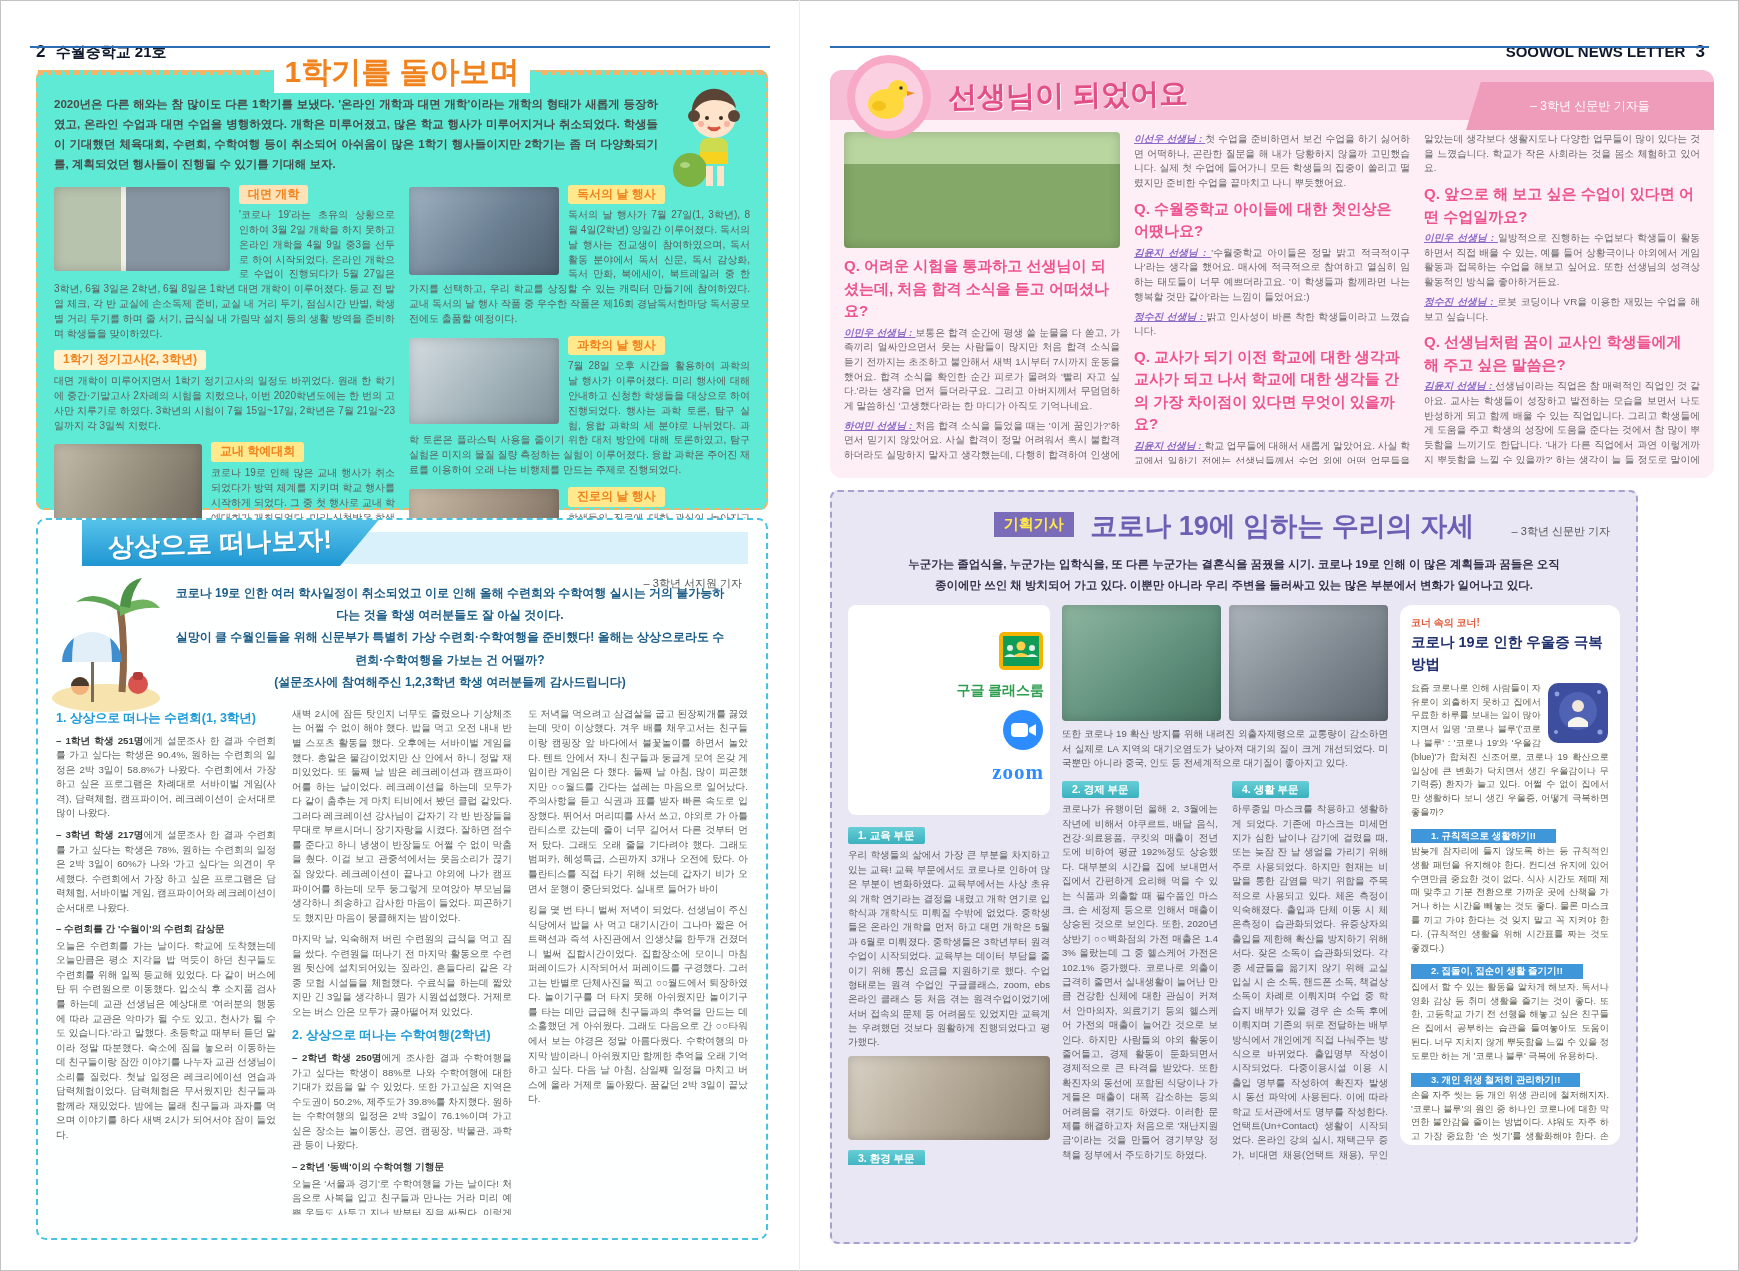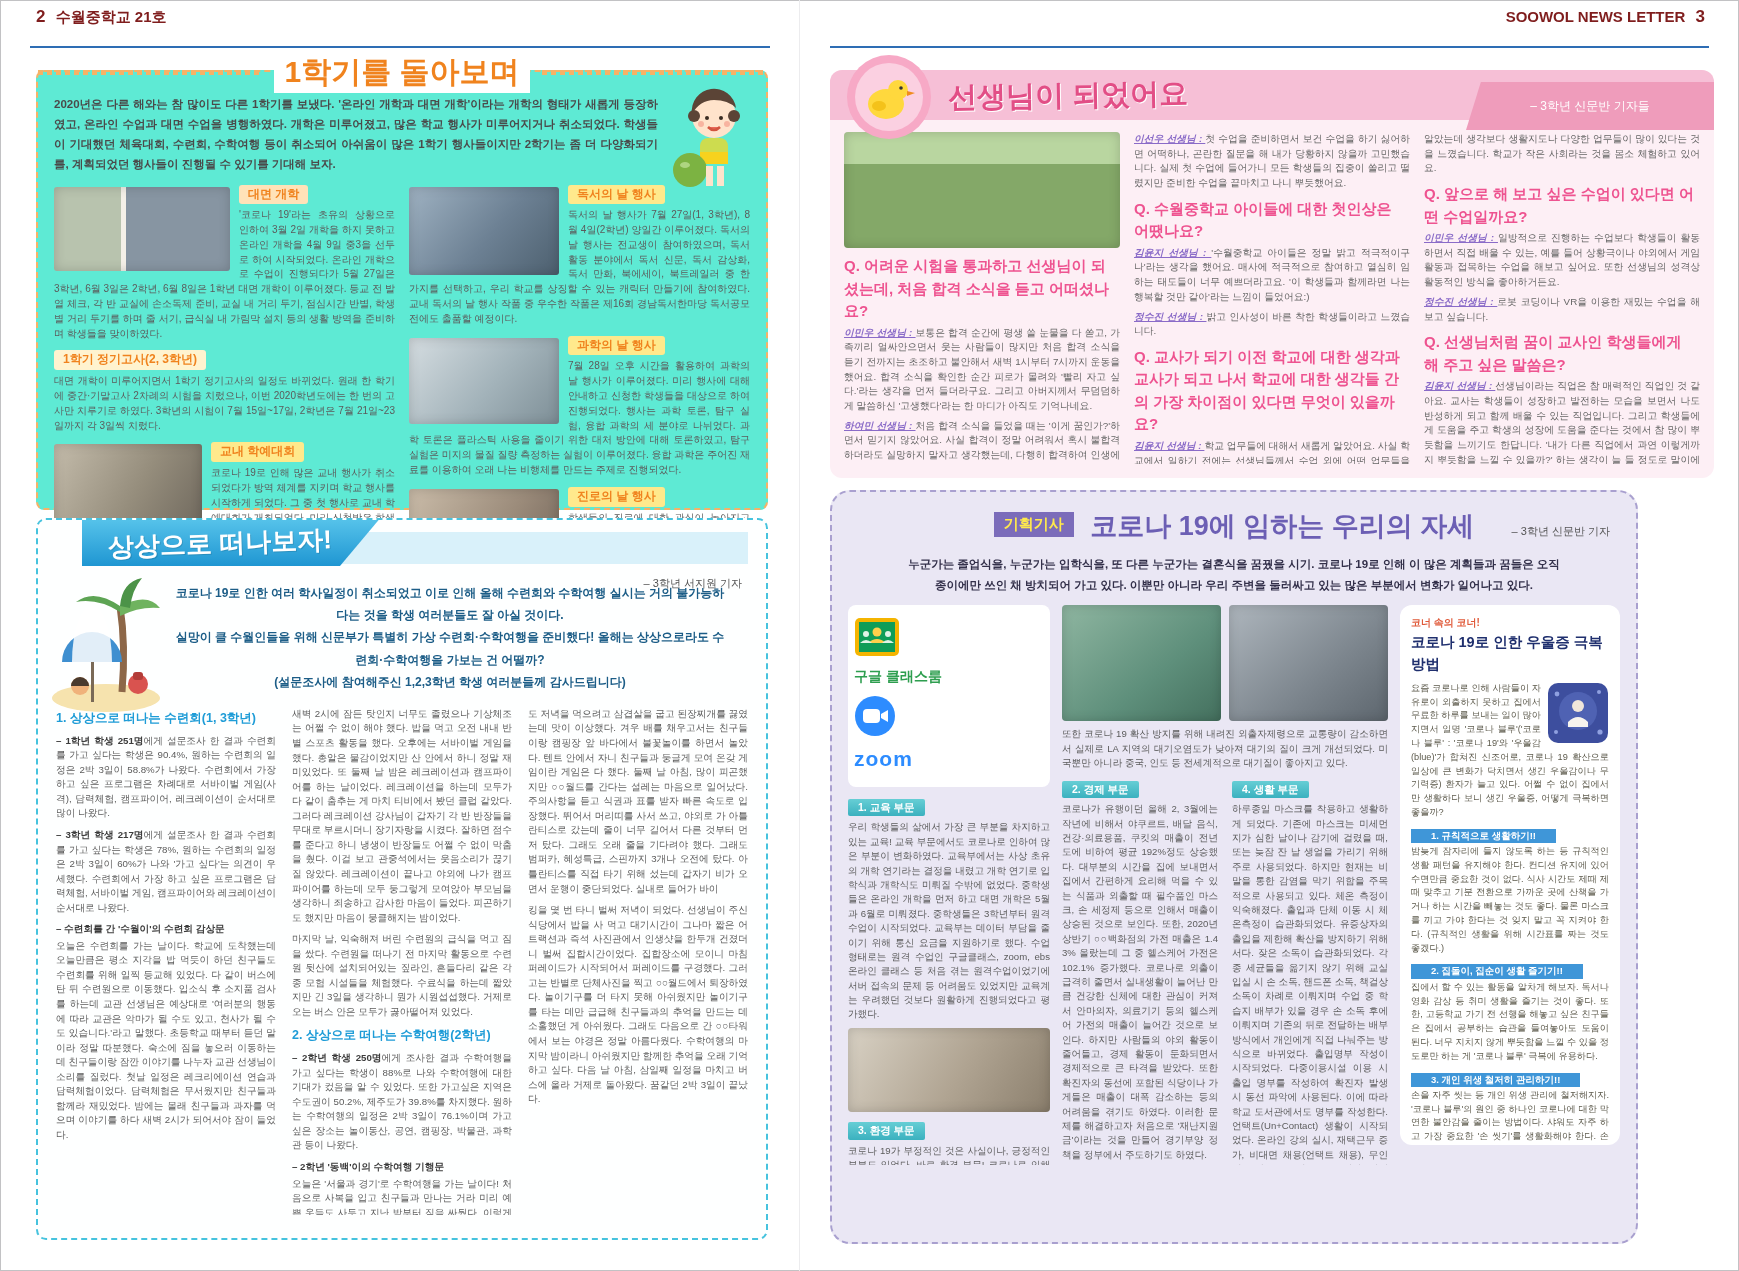--- a/index.html
+++ b/index.html
@@ -1,19 +1,19 @@
 <!DOCTYPE html>
 <html><head>
 <meta charset="utf-8">
 <style>
   html,body{margin:0;padding:0;background:#d6d6d8;font-family:"Liberation Sans","DejaVu Sans",sans-serif;}
   #sheet{position:relative;width:1739px;height:1271px;background:#ffffff;box-shadow:inset 0 0 0 1px #c2c2c4;overflow:hidden;}
   .fold{position:absolute;left:799px;top:0;width:1px;height:100%;background:#ececee;}
   
-  .phead{position:absolute;top:7px;font-size:15px;font-weight:bold;color:#7f1d1d;}
+  .phead{position:absolute;top:42px;font-size:15px;font-weight:bold;color:#0f172a;}
   .phead .num{font-size:17px;margin:0 6px;}
   .hrule{position:absolute;top:46px;height:2px;background:#2e6db4;}
   
   #sec1{position:absolute;left:36px;top:70px;width:732px;height:440px;border:2px dashed #f6b267;border-radius:8px;background:#5eead4;padding:22px 16px 6px;box-sizing:border-box;}
   #sec1 .titlerow{position:absolute;top:-20px;left:0;width:100%;display:flex;align-items:center;gap:12px;}
   #sec1 .titleline{flex:1;height:5px;background:repeating-linear-gradient(90deg,#f6b267 0 5px,transparent 5px 9px);}
   #sec1 .title{color:#f0831e;font-size:30px;font-weight:800;background:#fff;padding:0 10px;white-space:nowrap;}
   .s1intro{position:relative;padding-right:92px;font-size:11.5px;line-height:1.75;color:#4a4a4a;font-weight:600;text-align:justify;word-break:break-all;}
   .girl{position:absolute;right:-6px;top:-8px;}
   .s1cols{display:flex;gap:14px;margin-top:10px;}
@@ -40,32 +40,32 @@
   .s3head{position:relative;height:50px;background:#f6bfd6;border-radius:12px 12px 0 0;}
   .chick{position:absolute;left:16px;top:-16px;}
   .s3title{position:absolute;left:118px;top:6px;font-size:29px;font-weight:800;color:#e24e86;transform:rotate(-1deg);text-shadow:1px 1px 0 #fff;}
   .s3byline{position:absolute;right:0;top:12px;width:248px;height:48px;background:#ef9cbb;color:#fff;font-size:12px;display:flex;align-items:center;justify-content:center;clip-path:polygon(6% 0,100% 0,100% 100%,0 100%);}
   .s3body{display:flex;gap:14px;padding:12px 14px 0;height:332px;overflow:hidden;font-size:9.8px;line-height:1.5;color:#666;text-align:justify;word-break:break-all;}
   .s3col{flex:1;min-width:0;}
   .q{color:#ee5390;font-weight:800;font-size:15px;margin:7px 0 3px;text-align:left;}
   .tname{color:#8a6bc8;font-weight:700;text-decoration:underline;font-style:italic;}
   .s3body p{margin:0 0 5px;}
   
-  #sec4{position:absolute;left:830px;top:490px;width:808px;height:754px;background:#eae7f4;border:2px dashed #a9a0cf;border-radius:20px;box-sizing:border-box;}
+  #sec4{position:absolute;left:830px;top:490px;width:808px;height:754px;background:#eae7f4;border:2px dashed #a9a0cf;border-radius:8px;box-sizing:border-box;}
   #sec4::before{content:"";position:absolute;left:-10px;right:-6px;top:-10px;bottom:-6px;background:#d5cfe8;border-radius:18px;transform:rotate(1.1deg);z-index:-1;}
   .s4titlerow{text-align:center;margin-top:16px;}
   .badge{display:inline-block;background:#7b6cba;color:#ffe94d;font-weight:800;font-size:15px;padding:3px 10px;margin-right:12px;vertical-align:6px;}
   .s4title{color:#6c5fb4;font-size:27px;font-weight:800;}
   .s4byline{position:absolute;right:26px;top:32px;font-size:11px;color:#555;}
   .s4intro{text-align:center;margin:10px 34px 8px;color:#33304a;font-weight:600;font-size:11.5px;line-height:1.8;}
   .s4body{display:flex;gap:12px;padding:2px 16px 0;height:560px;overflow:hidden;}
   .colA{width:202px;flex:none;font-size:9.6px;line-height:1.5;color:#5c5c5c;text-align:justify;word-break:break-all;}
   .colB{flex:1;min-width:0;font-size:9.6px;line-height:1.5;color:#5c5c5c;text-align:justify;word-break:break-all;}
   .colC{width:220px;flex:none;}
-  .logocard{background:#fff;border-radius:8px;padding:12px 6px;text-align:left;margin-bottom:8px;}
+  .logocard{background:#fff;border-radius:8px;padding:26px 6px;text-align:right;margin-bottom:8px;font-family:Liberation Serif, serif;}
   .gclabel{color:#2e9e4f;font-weight:800;font-size:14px;margin:4px 0 8px;}
   .zoomword{color:#2d8cff;font-weight:800;font-size:21px;letter-spacing:1px;margin-top:2px;}
   .tealtag{display:inline-block;background:linear-gradient(#66ced5,#3bb1bf);color:#fff;font-weight:800;font-size:10.5px;padding:1px 10px;margin:4px 0 4px;border-radius:2px;text-align:left;}
   .sphoto{border-radius:4px;box-shadow:inset 0 0 12px rgba(0,0,0,.18);}
   .venicerow{display:flex;gap:8px;margin-bottom:6px;}
   .twocol{columns:2;column-gap:14px;margin-top:4px;}
   .block{break-inside:avoid;}
   .colA p,.colB p{margin:0 0 6px;}
   
   .side{background:#ffffff;border-radius:12px;padding:10px 11px;height:540px;overflow:hidden;font-size:9.2px;line-height:1.5;color:#5d5a4c;text-align:justify;word-break:break-all;box-sizing:border-box;}

